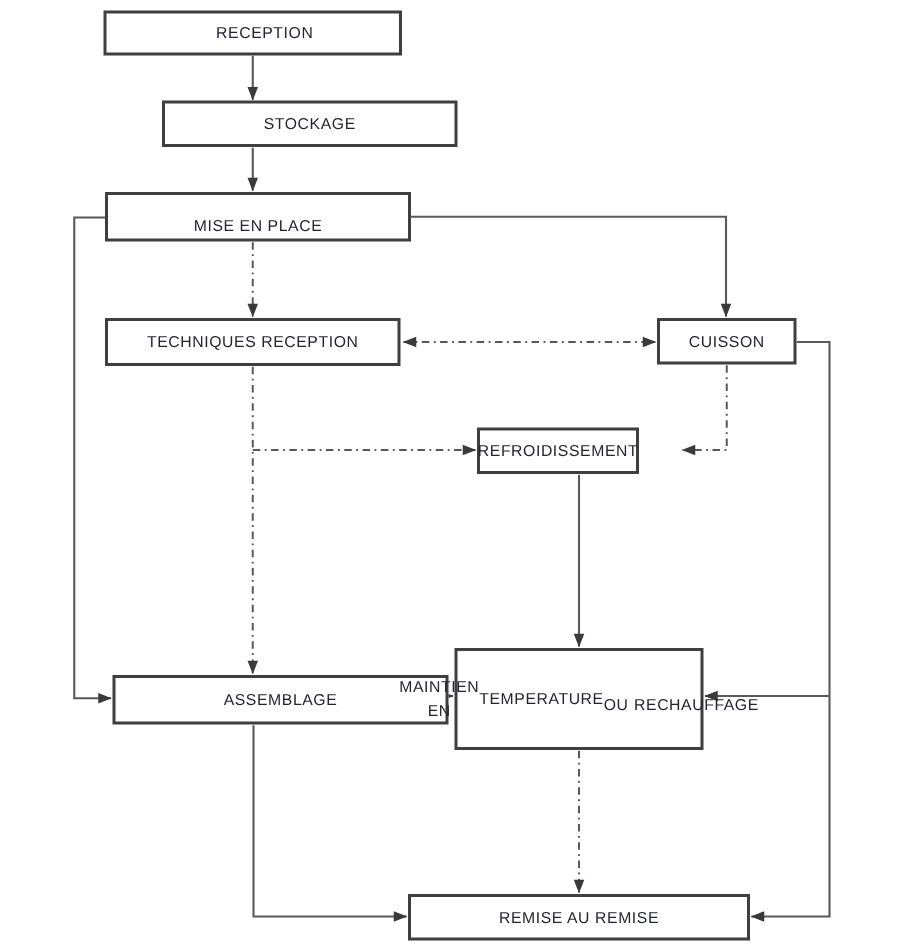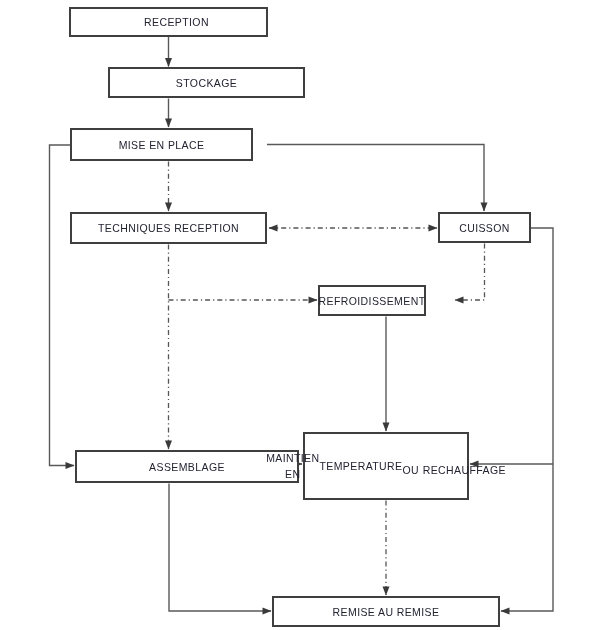--- a/index.html
+++ b/index.html
@@ -22,21 +22,21 @@
     align-items:center;
     justify-content:center;
     text-align:center;
     font-size:10.5px;
     letter-spacing:0.4px;
     color:#232332;
     line-height:16px;
   }
   .b-reception  {left:69px; top:7px;  width:199px;height:30px;padding-left:16px;}
   .b-stockage   {left:70px; top:67px; width:197px;height:31px;margin-left:38px;}
-  .b-mise       {left:70px; top:128px;width:183px;height:33px;}
+  .b-mise       {left:70px; top:128px;width:204px;height:33px;align-items:flex-end;}
   .b-tech       {left:70px; top:212px;width:197px;height:32px;}
   .b-cuisson    {left:438px;top:212px;width:93px; height:31px;}
   .b-refroid    {left:318px;top:285px;width:108px;height:31px;}
   .b-assemblage {left:75px; top:450px;width:224px;height:33px;}
   .b-maintien   {left:303px;top:432px;width:166px;height:68px;flex-direction:row;}
   .b-remise     {left:272px;top:596px;width:228px;height:31px;}
   .b-maintien .gap-line{margin-top:8px;}
   .bold{font-weight:normal;margin-right:0.35em;}
 </style>
 </head>

